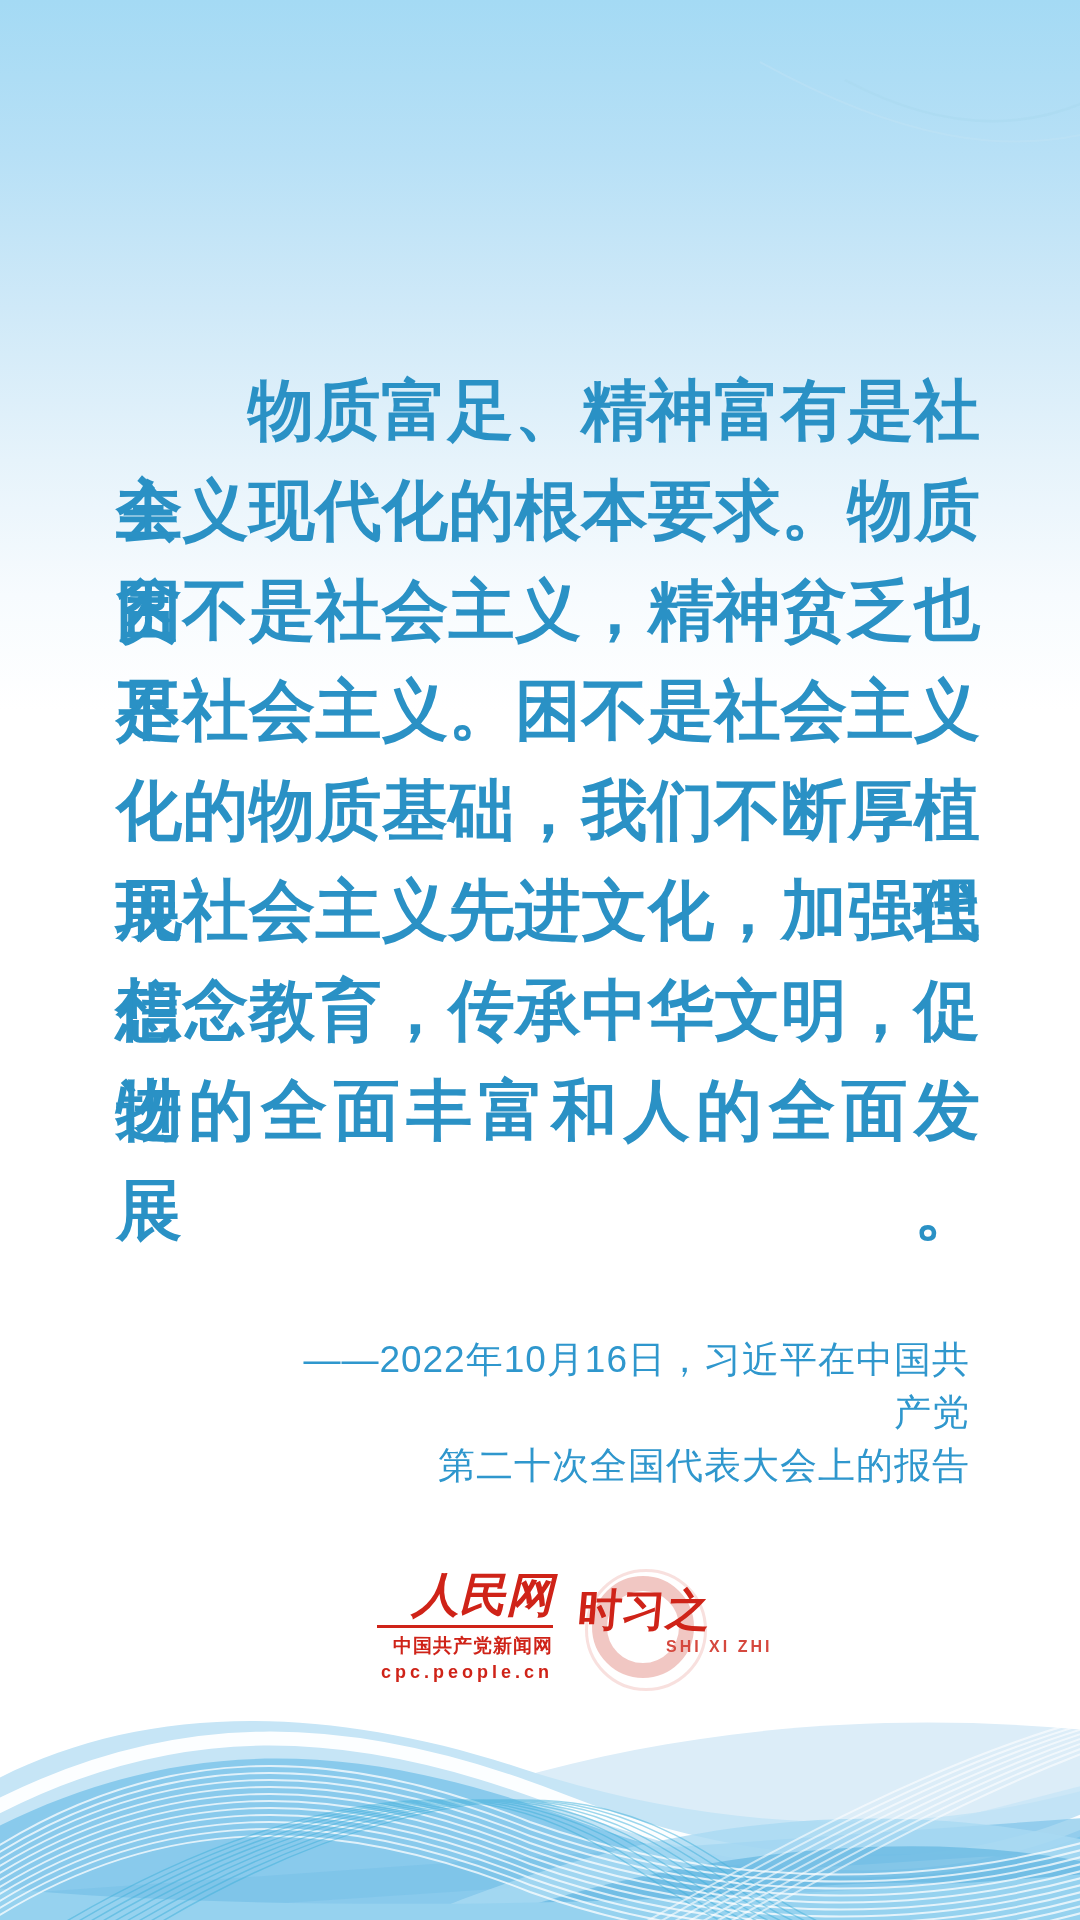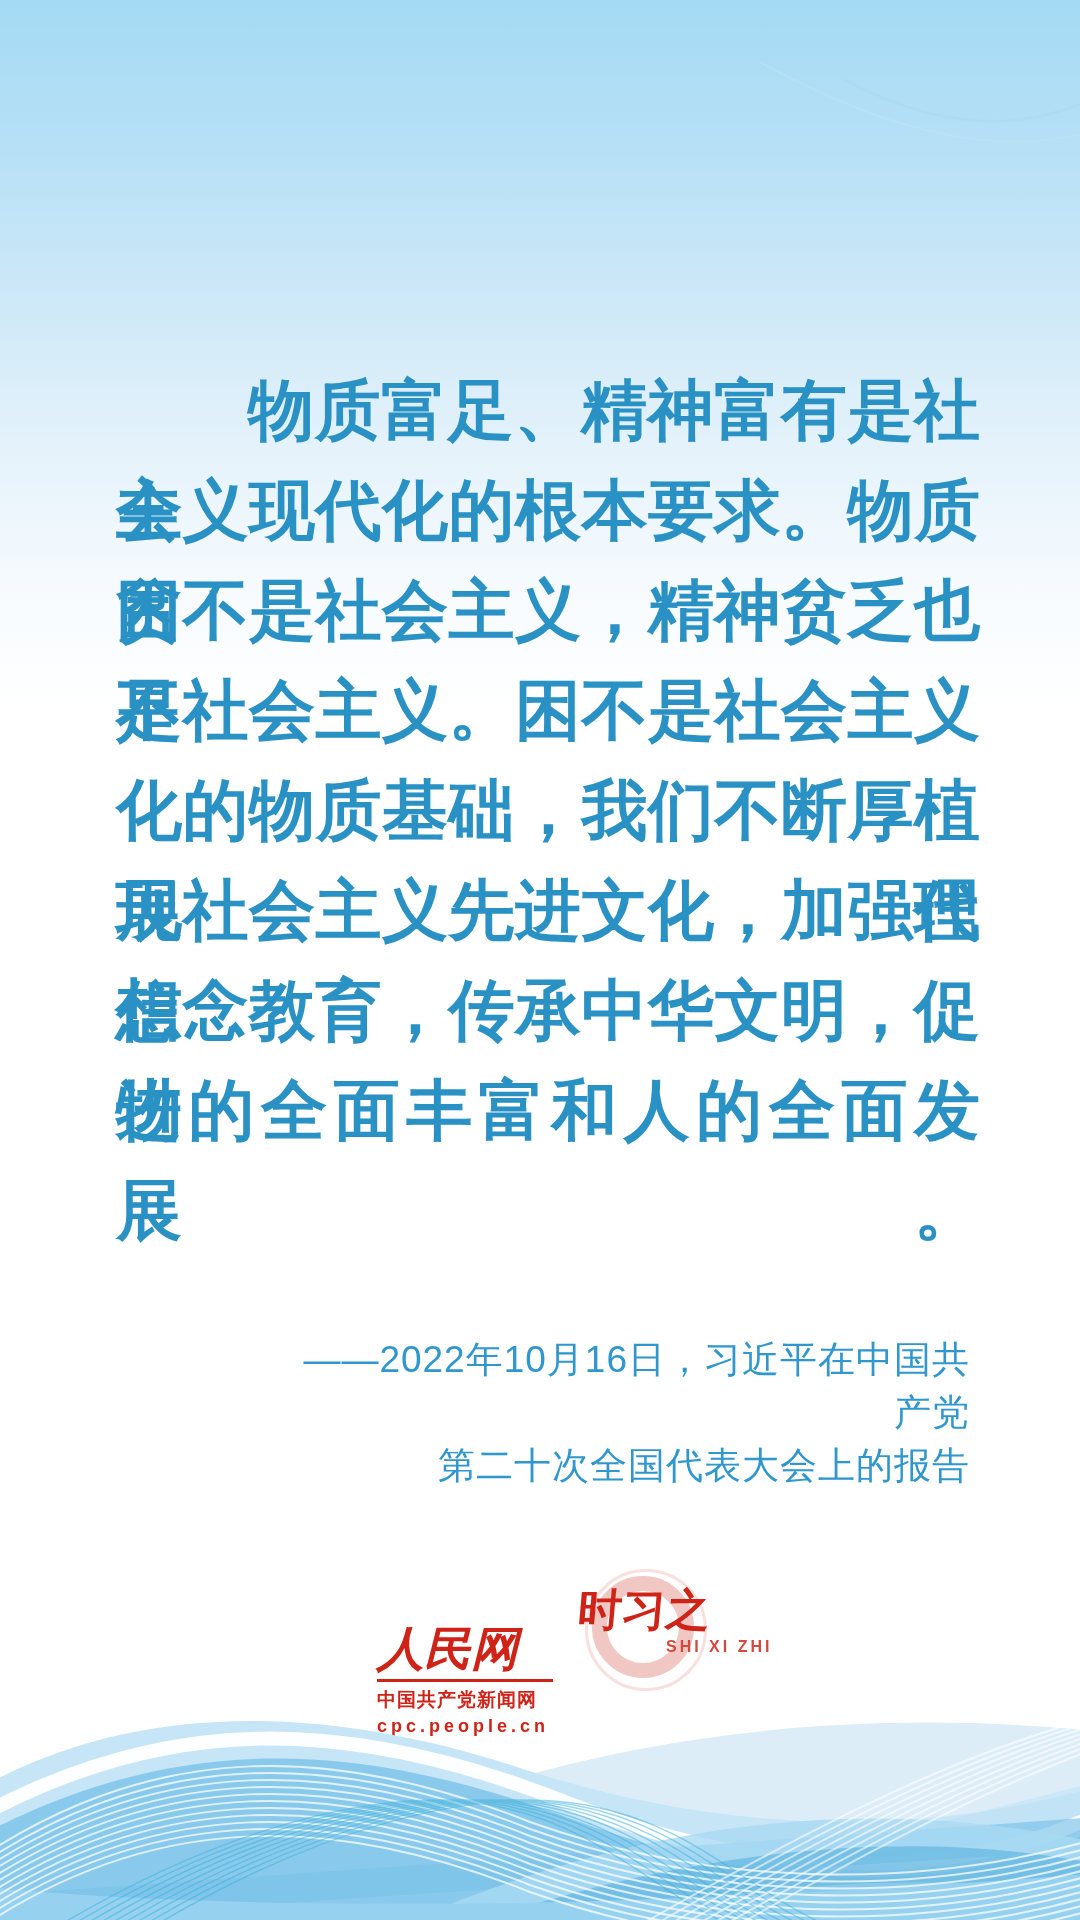--- a/index.html
+++ b/index.html
@@ -18,21 +18,21 @@
   }
   .qline{height:100px;text-align:justify;text-align-last:justify;-moz-text-align-last:justify;}
   .qline.first{text-indent:2em;}
   
   .attribution{
     position:absolute;right:110px;top:1333px;width:700px;
     text-align:right;color:#2f97cd;font-weight:normal;
     font-size:37px;line-height:53px;letter-spacing:1px;
   }
   
-  .people-logo{position:absolute;left:377px;top:1620px;width:176px;color:#cf2318;text-align:left;}
+  .people-logo{position:absolute;left:377px;top:1566px;width:176px;color:#cf2318;text-align:right;}
   .people-title{font-size:47px;line-height:58px;font-family:"Liberation Serif",serif;font-weight:bold;font-style:italic;}
   .people-rule{height:0;border-top:3px solid #cf2318;margin:1px 0 5px 0;}
   .people-sub{font-size:19px;font-weight:bold;letter-spacing:1px;white-space:nowrap;line-height:26px;}
   .people-domain{font-size:18px;font-weight:bold;letter-spacing:4px;white-space:nowrap;margin-top:2px;line-height:22px;}
   .sxz{position:absolute;left:578px;top:1566px;width:145px;height:122px;}
   .sxz-ring{position:absolute;left:14px;top:10px;width:72px;height:72px;
     border:15px solid rgba(214,85,74,0.33);border-radius:50%;}
   .sxz-ring:after{content:"";position:absolute;left:-22px;top:-22px;width:116px;height:116px;
     border:3px solid rgba(214,85,74,0.18);border-radius:50%;}
   .sxz-title{position:absolute;left:0;top:22px;font-size:44px;line-height:46px;font-weight:bold;color:#cf2318;

